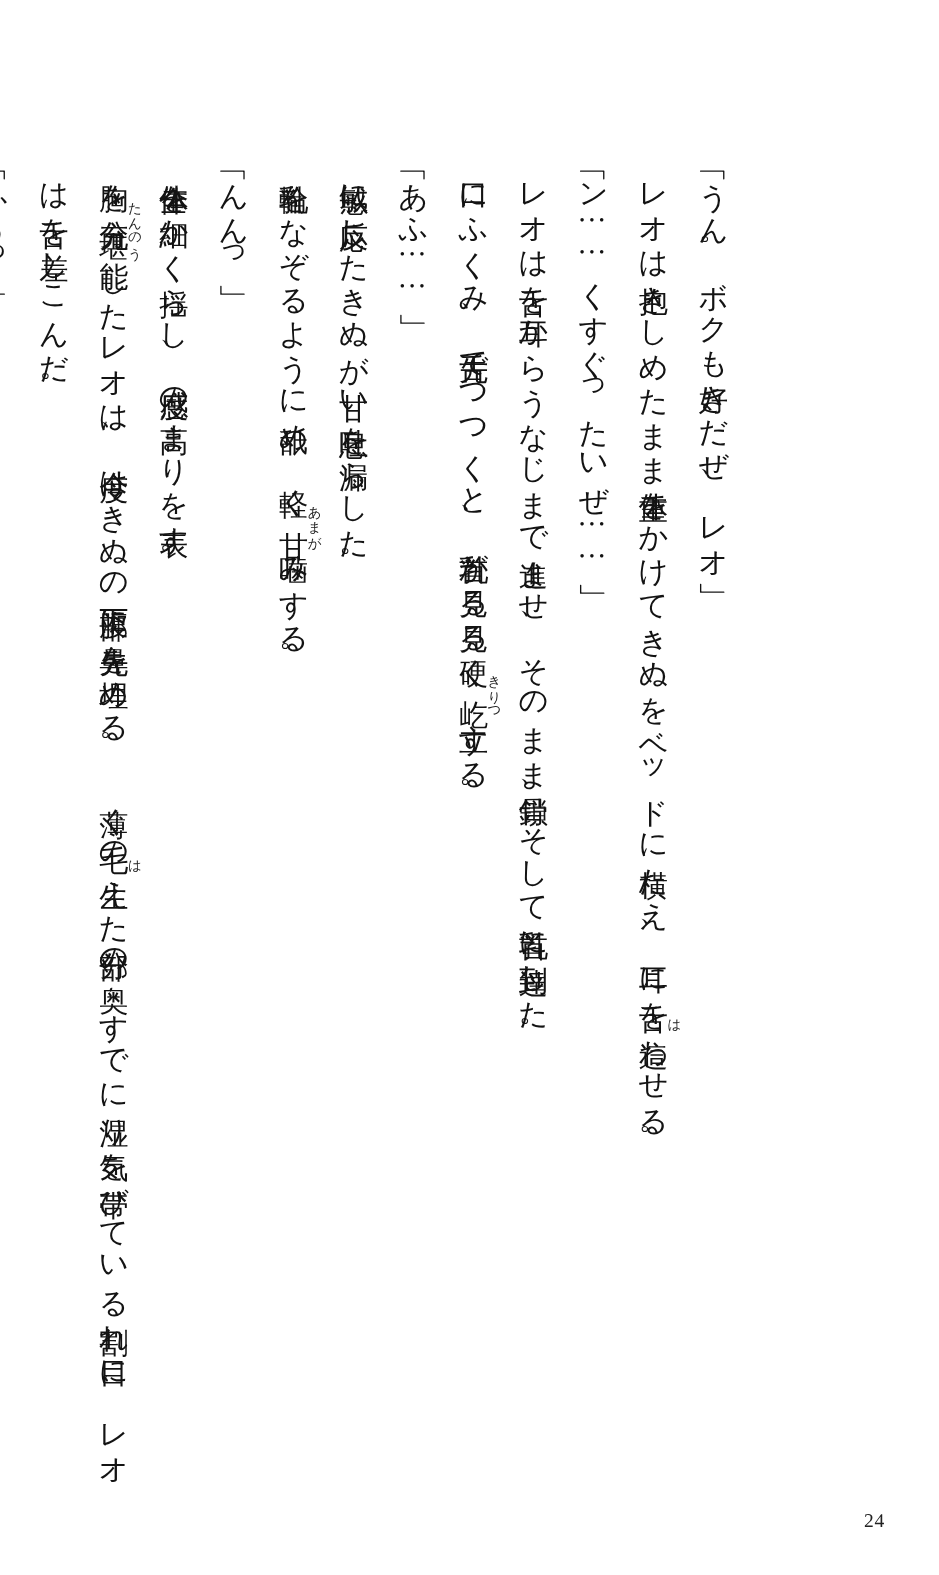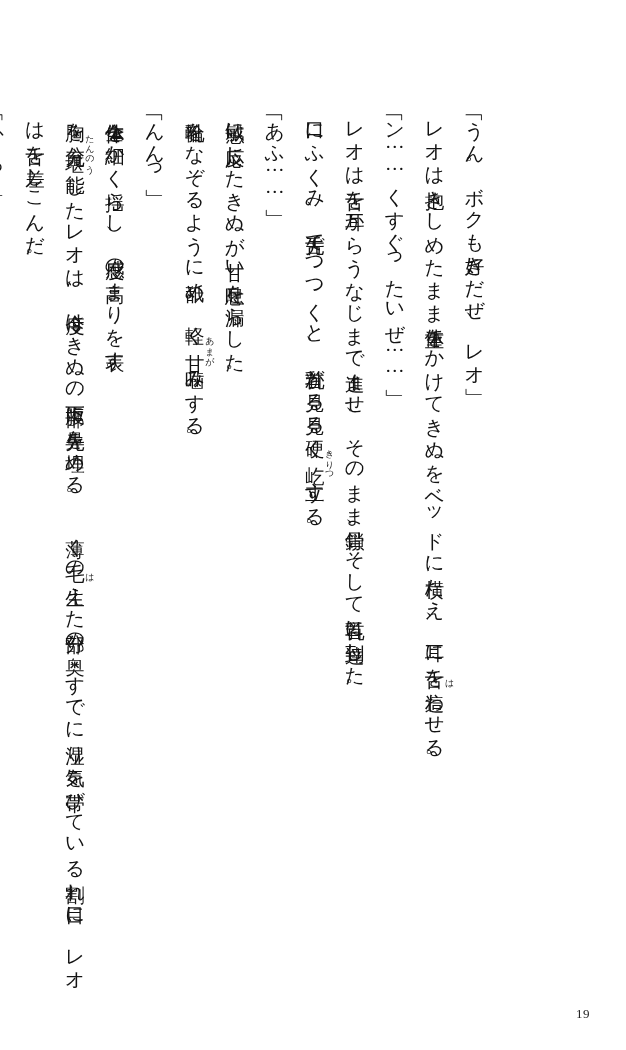--- a/index.html
+++ b/index.html
@@ -80,15 +80,15 @@
 敏感に反応したきぬが甘い吐息を漏らした。
 乳輪をなぞるように舐め、軽く<ruby>甘噛<rt>あまが</rt></ruby>みする。
 「んんっ」
 体全体を細かく揺らし、感度の高まりを表す。
 胸を充分<ruby>堪能<rt>たんのう</rt></ruby>したレオは、今度はきぬの下腹部に鼻先を埋める。<span class="indent"></span>薄く毛の<ruby>生<rt>は</rt></ruby>えた部分の奥、すでに湿り気を帯びている割れ目に、レオは舌を差しこんだ。
 「ふうっ」
 きぬは跳ねるように背を反らす。
 感じていることが十二分に伝わり、レオはさっきのフェラのお返しとばかりに、激しくきぬの女性器を貪った。</span></p>
   </div>
 
-  <div id="page-number">19</div>
+  <div id="page-number">24</div>
 
 </div>
 
 </body></html>

